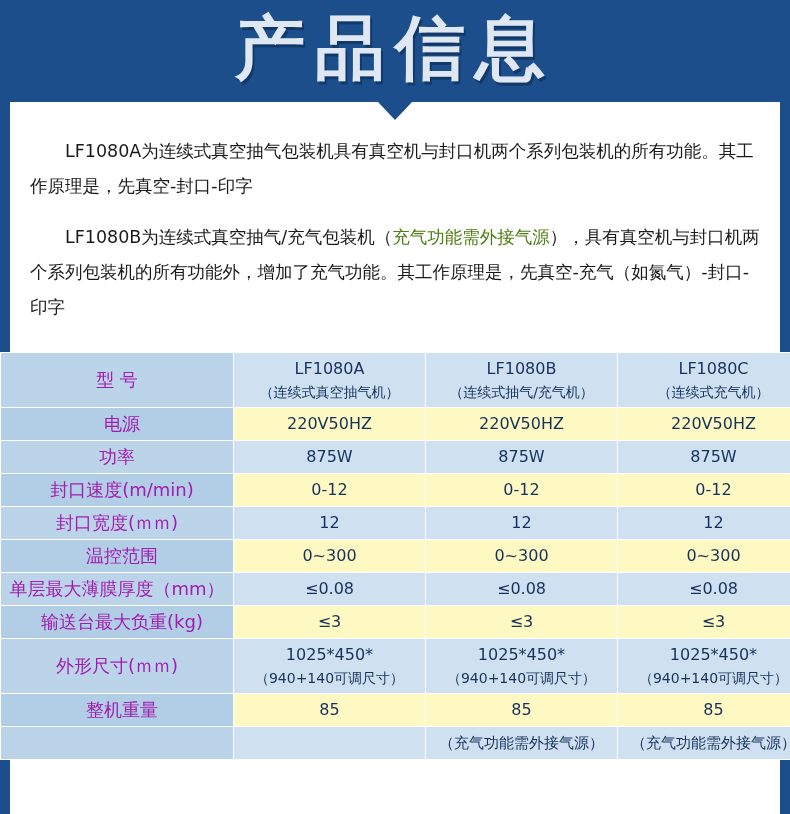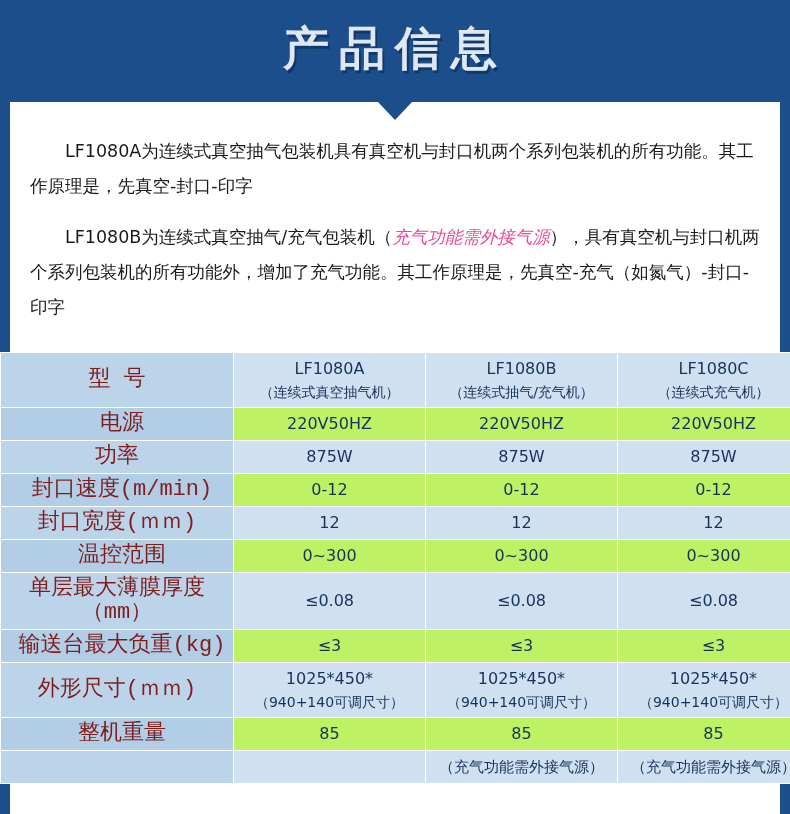--- a/index.html
+++ b/index.html
@@ -40,21 +40,21 @@
     height: 102px;
     background: #1c4e8c;
   }
   .header-title {
     position: absolute;
     left: 0;
     top: 8px;
     width: 790px;
     text-align: center;
     font-family: "DejaVu Sans", sans-serif;
-    font-size: 46px;
+    font-size: 70px;
     font-weight: bold;
     letter-spacing: 10px;
     color: #dfe8f2;
     text-shadow: 2px 3px 0 #12386a;
     line-height: 80px;
     user-select: none;
   }
   .header-arrow {
     position: absolute;
     left: 50%;
@@ -76,22 +76,21 @@
     font-family: "DejaVu Sans", sans-serif;
     font-size: 17.5px;
     line-height: 35px;
     color: #1a1a1a;
   }
   .intro p {
     margin: 16px;
     text-indent: 2em;
   }
   .hl {
-    color: #ec4899;
-    font-style: italic;
+    color: #4d7c0f;
   }
 
   
   .spec-table {
     position: absolute;
     left: 0;
     top: 352px;
     width: 790px;
     border-collapse: collapse;
     font-family: "DejaVu Sans", sans-serif;
@@ -102,31 +101,30 @@
   .spec-table td {
     border: 1px solid #ffffff;
     text-align: center;
     vertical-align: middle;
     padding: 4px 2px;
     line-height: 24px;
   }
   .spec-table td.label {
     background: #bcd4ea;
     width: 228px;
-    font-size: 22px;
-    color: #7f1d1d;
-    font-family: Liberation Mono, monospace;
+    font-size: 18px;
+    color: #a21caf;
   }
   .spec-table td.val {
     background: #cfe0f1;
     width: 187px;
     color: #16325c;
   }
   .spec-table tr.alt td.label { background: #b2cde6; padding-left: 12px; }
-  .spec-table tr.alt td.val { background: #bef264; }
+  .spec-table tr.alt td.val { background: #fef9c3; }
   .cell-sub {
     display: block;
     font-size: 14px;
     line-height: 22px;
   }
   .cell-main {
     display: block;
     line-height: 24px;
   }
   .note-red {

